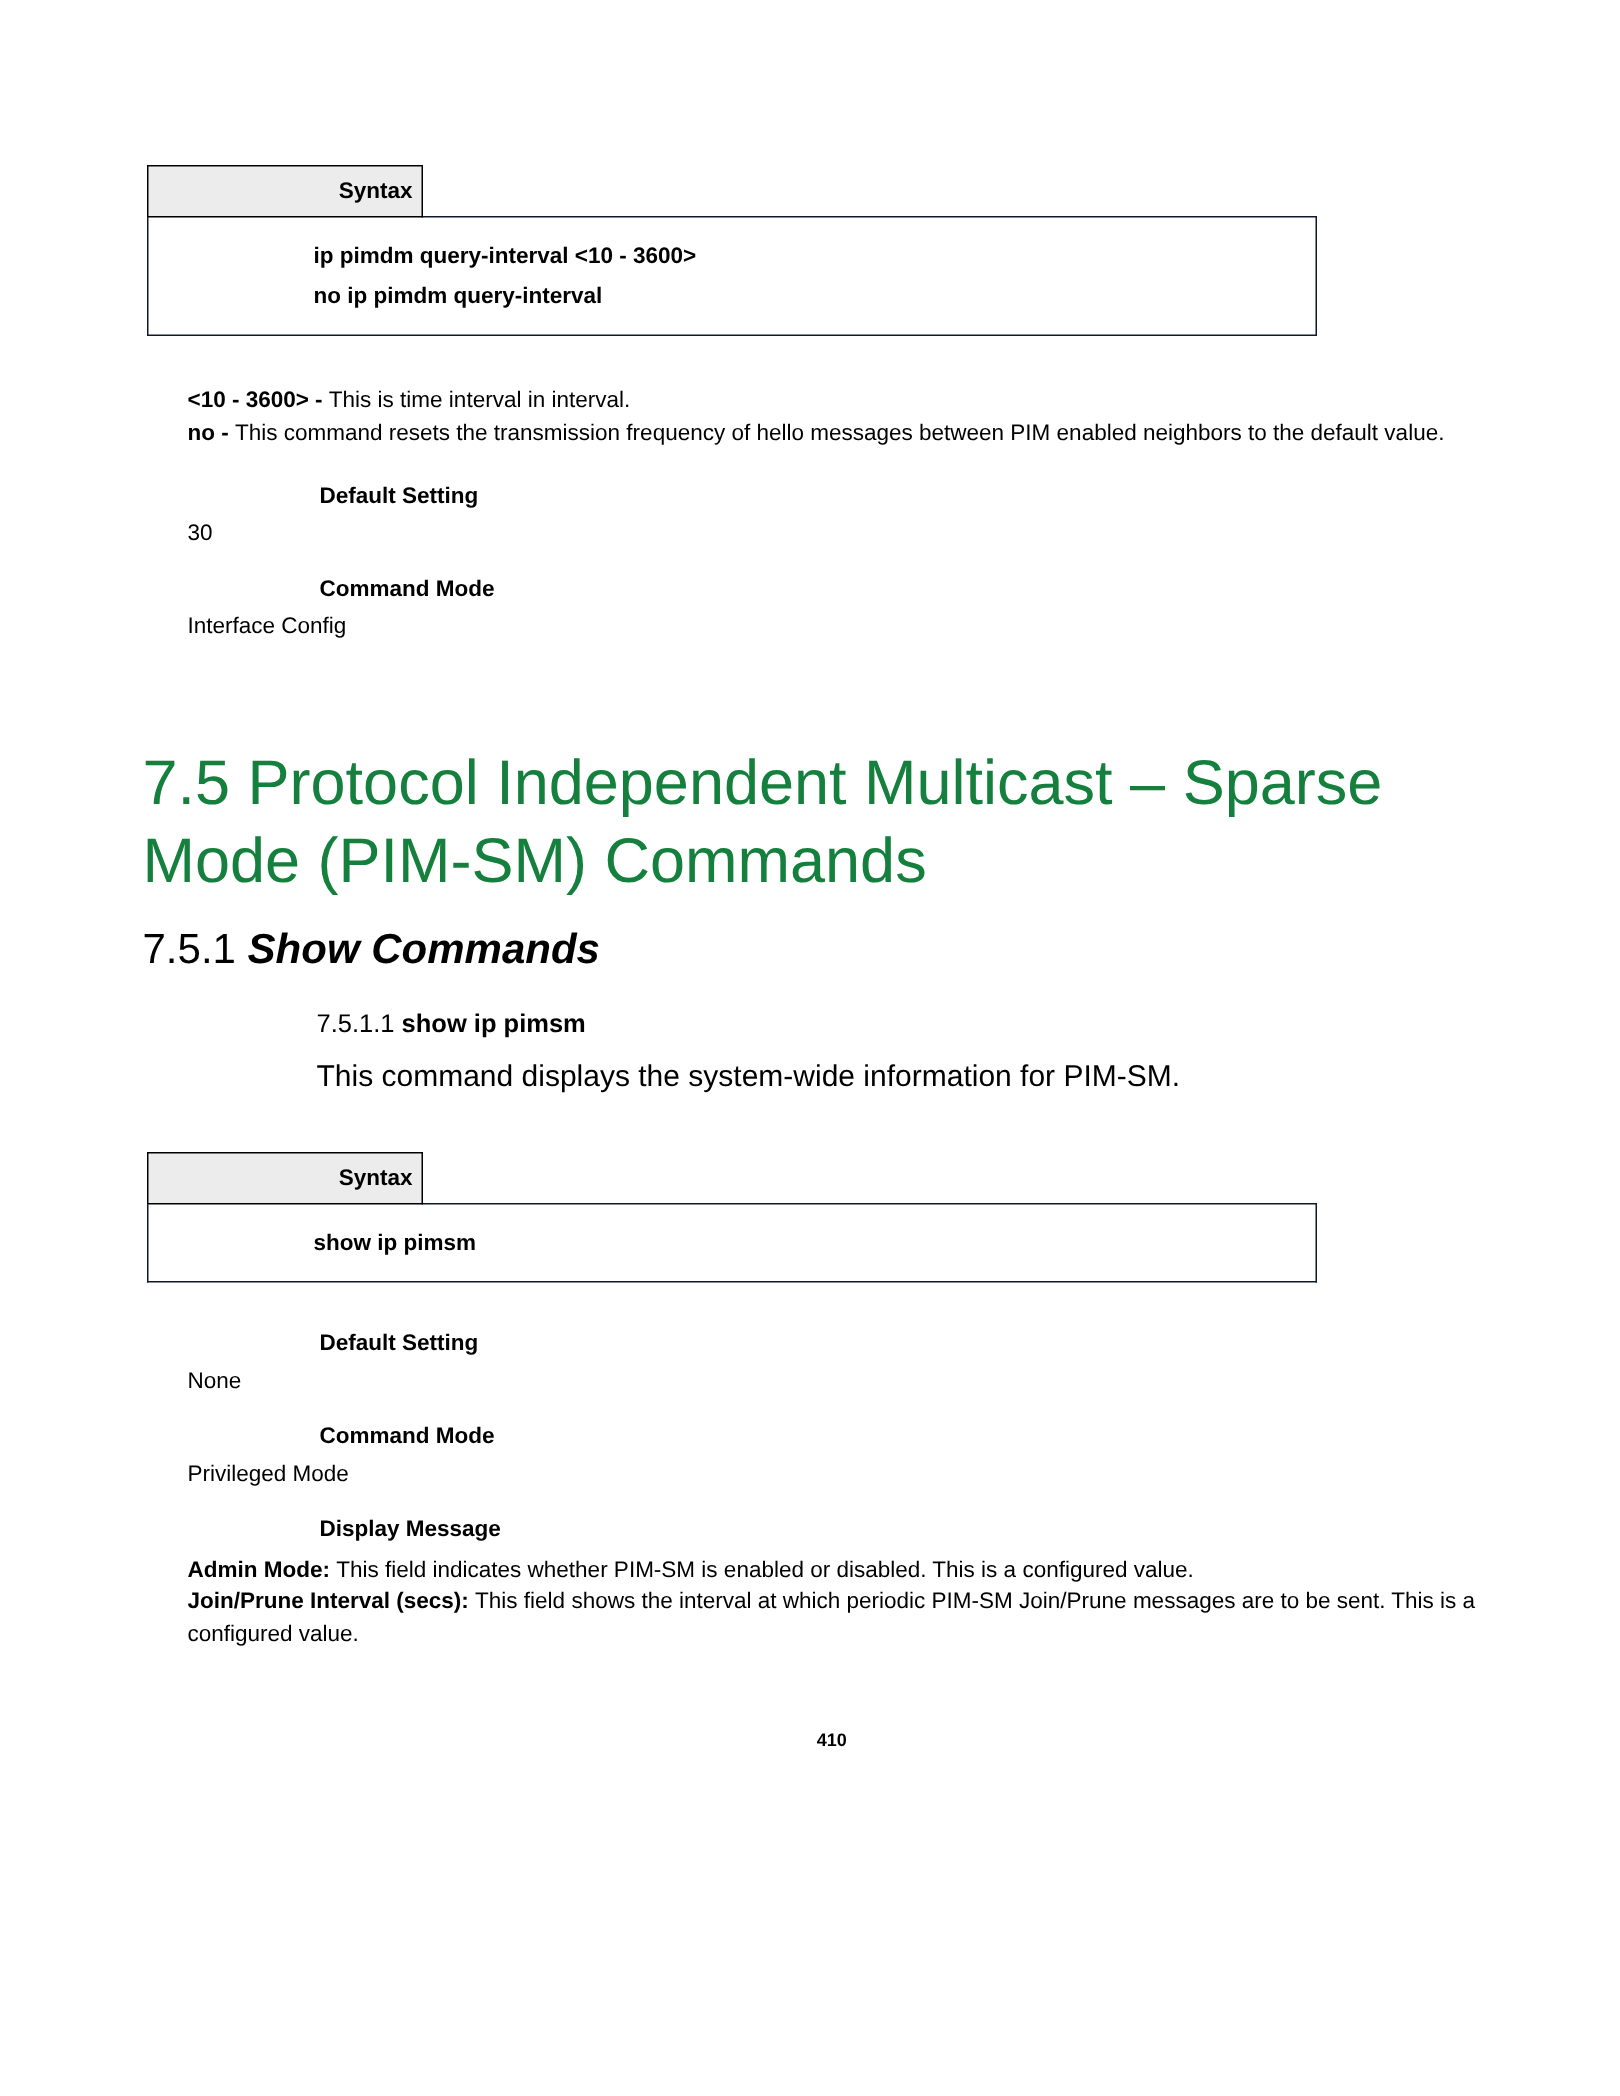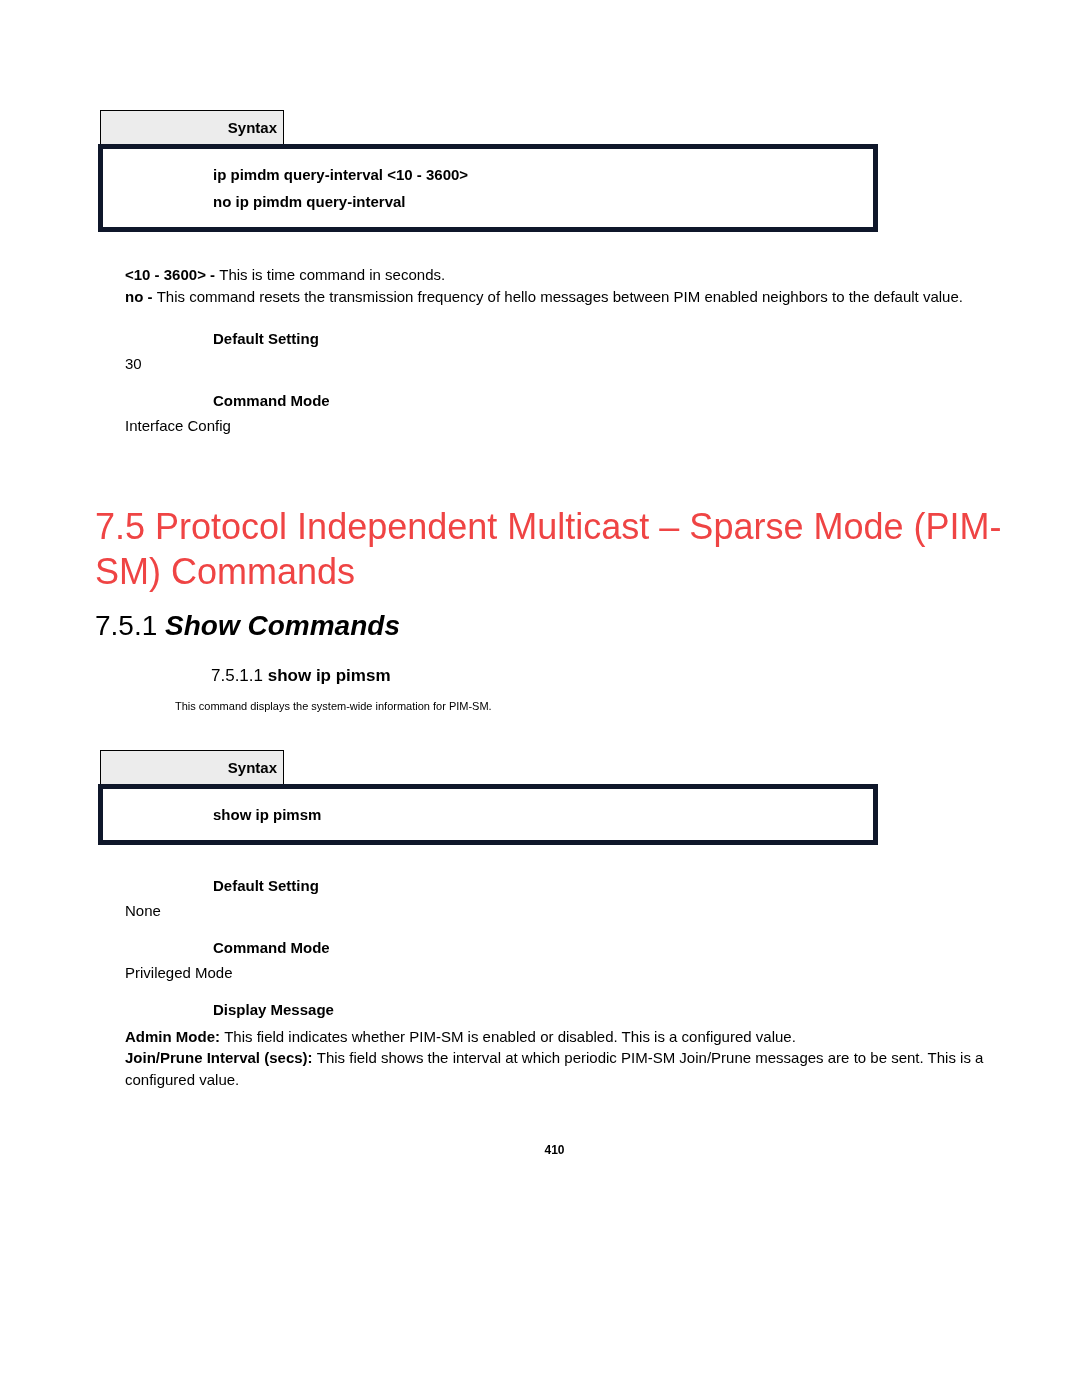--- a/index.html
+++ b/index.html
@@ -26,21 +26,21 @@
     width: 170px;
     text-align: right;
     font-weight: bold;
     font-size: 15px;
     padding: 8px 6px 8px 6px;
   }
   .syntax-header-spacer {
     border: none;
   }
   .syntax-body-cell {
-    border: 5px solid #0f172a;
+    border: 1px solid #0f172a;
     font-weight: bold;
     font-size: 15px;
     padding: 12px 6px 12px 110px;
     line-height: 1.8;
   }
   .desc-block {
     margin-left: 30px;
     font-size: 15px;
     line-height: 1.45;
     margin-bottom: 22px;
@@ -51,42 +51,42 @@
     font-size: 15px;
     margin-left: 118px;
     margin-bottom: 8px;
   }
   .sub-value {
     font-size: 15px;
     margin-left: 30px;
     margin-bottom: 20px;
   }
   h1.section-title {
-    color: #ef4444;
-    font-size: 36px;
+    color: #15803d;
+    font-size: 42px;
     font-weight: normal;
     margin: 70px 0 8px 0;
     line-height: 1.25;
   }
   h2.subsection-title {
     font-size: 28px;
     font-weight: normal;
     margin: 16px 0 24px 0;
   }
   h2.subsection-title .num { font-style: normal; }
   h2.subsection-title .txt { font-style: italic; font-weight: bold; }
   h3.cmd-title {
     font-size: 17px;
     margin: 8px 0 14px 116px;
   }
   h3.cmd-title .num { font-weight: normal; }
   h3.cmd-title .txt { font-weight: bold; }
   .cmd-desc {
-    font-size: 11px;
-    margin: 0 0 38px 80px;
+    font-size: 20px;
+    margin: 0 0 38px 116px;
   }
   .page-number {
     text-align: center;
     font-weight: bold;
     font-size: 12px;
     margin-top: 52px;
   }
 </style>
 </head>
 <body>
@@ -102,21 +102,21 @@
     <tr>
       <td class="syntax-body-cell" colspan="2">
         <div>ip pimdm query-interval &lt;10 - 3600&gt;</div>
         <div>no ip pimdm query-interval</div>
       </td>
     </tr>
   </tbody>
     </table>
 
   <div class="desc-block">
-    <span class="term">&lt;10 - 3600&gt; - </span><span>This is time command in seconds.</span><br>
+    <span class="term">&lt;10 - 3600&gt; - </span><span>This is time interval in interval.</span><br>
     <span class="term">no - </span><span>This command resets the transmission frequency of hello messages between PIM enabled neighbors to the default value.</span>
   </div>
 
   <div class="sub-label">Default Setting</div>
   <div class="sub-value">30</div>
 
   <div class="sub-label">Command Mode</div>
   <div class="sub-value">Interface Config</div>
 
   <h1 class="section-title">7.5 Protocol Independent Multicast – Sparse Mode (PIM-SM) Commands</h1>

